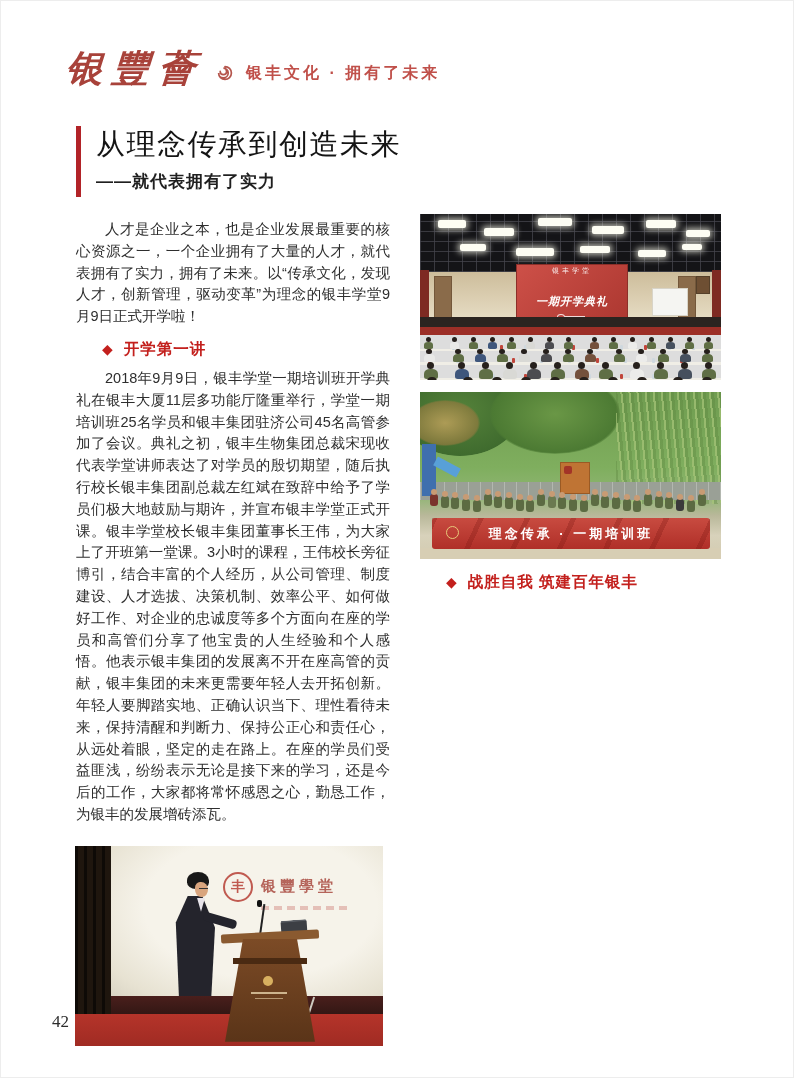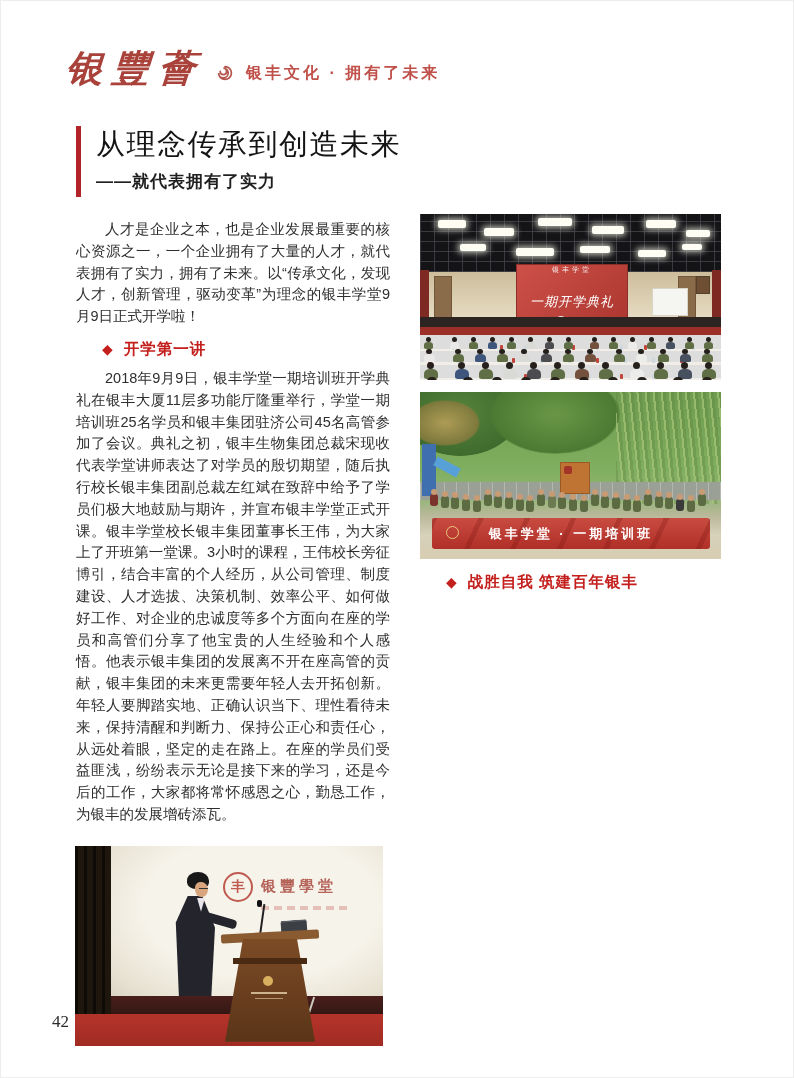--- a/index.html
+++ b/index.html
@@ -35,21 +35,21 @@
                      repeating-linear-gradient(0deg,rgba(70,70,78,.75) 0 1px,transparent 1px 10px);}
   .light{position:absolute;background:#fdfdf3;border-radius:2px;box-shadow:0 0 6px 2px rgba(255,255,240,.7);}
   .hall-wall{left:0;top:58px;width:301px;height:50px;background:linear-gradient(#cdbd9b,#e8dec6);}
   .curtain-l{left:0;top:56px;width:9px;height:54px;background:#7e2a22;}
   .curtain-r{left:292px;top:56px;width:9px;height:54px;background:#7e2a22;}
   .door{top:62px;width:16px;height:44px;background:#8a6b4a;border:1px solid #73573a;}
   .frame-art{left:276px;top:62px;width:12px;height:16px;background:#6e4f33;border:1px solid #55402a;}
   .screen-red{left:96px;top:50px;width:110px;height:54px;background:linear-gradient(135deg,#cd5048,#ad3831);
         border:1px solid #8c2f29;display:flex;flex-direction:column;align-items:center;justify-content:center;color:#fff;}
   .screen-line1{font-size:7px;letter-spacing:3px;opacity:.9;}
-  .screen-line2{font-size:13px;font-weight:normal;font-style:italic;letter-spacing:1px;margin-top:18px;}
+  .screen-line2{font-size:11px;font-weight:bold;font-style:italic;letter-spacing:1px;margin-top:18px;}
   .screen-mark{width:30px;height:6px;margin-top:4px;position:relative;}
   .screen-mark::before{content:"";position:absolute;left:0;top:1px;width:6px;height:4px;border:1px solid rgba(255,255,255,.85);border-radius:50%;}
   .screen-mark::after{content:"";position:absolute;left:8px;top:3px;width:20px;height:1.5px;background:rgba(255,255,255,.8);}
   .screen-white{left:232px;top:74px;width:34px;height:26px;background:#f5f5f2;border:1px solid #d8d4c8;}
   .stage{left:0;top:103px;width:301px;height:13px;background:#2b2420;}
   .carpet-strip{left:0;top:113px;width:301px;height:8px;background:#9c2f27;}
   .audience{left:0;top:96px;width:301px;height:70px;}
   .table-row{position:absolute;left:0;width:301px;background:rgba(242,240,231,.9);}
   .bottle{position:absolute;width:3px;height:5px;border-radius:1px;}
   .head{position:absolute;border-radius:50%;background:#26201c;}
@@ -386,21 +386,21 @@
           <div class="o-head" style="left: 246.4px; top: 100px;"></div>
           <div class="o-body" style="left: 256.1px; top: 106.5px; background: rgb(58, 58, 58);"></div>
           <div class="o-head" style="left: 257.1px; top: 101.5px;"></div>
           <div class="o-body" style="left: 266.8px; top: 108px; background: rgb(92, 107, 66);"></div>
           <div class="o-head" style="left: 267.8px; top: 103px;"></div>
           <div class="o-body" style="left: 277.5px; top: 102px; background: rgb(92, 107, 66);"></div>
           <div class="o-head" style="left: 278.5px; top: 97px;"></div>
         </div>
       <div class="abs banner">
         <div class="banner-logo"></div>
-        <div class="banner-text">银丰学堂 · 一期培训班</div>
+        <div class="banner-text">理念传承 · 一期培训班</div>
       </div>
     </div>
 
     <div class="sec-heading" style="margin-top:13px;">
       <span class="diamond">◆</span><span>战胜自我 筑建百年银丰</span>
     </div>
   </div>
 
   <div class="page-num">42</div>
 </div>

